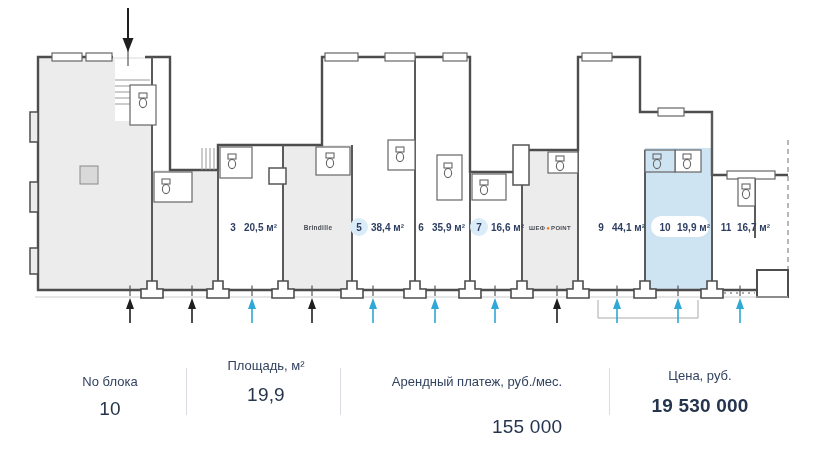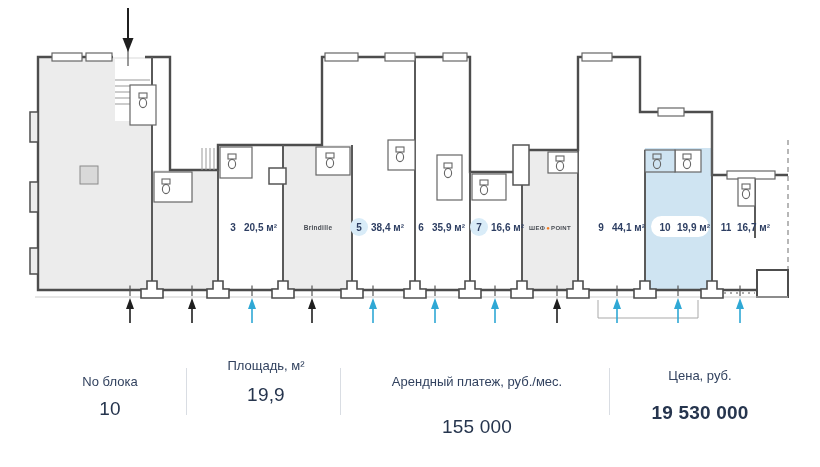--- a/index.html
+++ b/index.html
@@ -217,24 +217,24 @@
   <div class="icol" style="left:110px;">
     <div class="ilabel" style="margin-top:29px;">No блока</div>
     <div class="ivalue" style="margin-top:9px;">10</div>
   </div>
   <div class="idiv" style="left:186px;"></div>
   <div class="icol" style="left:266px;">
     <div class="ilabel" style="margin-top:13px;">Площадь, м²</div>
     <div class="ivalue" style="margin-top:11px;">19,9</div>
   </div>
   <div class="idiv" style="left:340px;"></div>
-  <div class="icol" style="left:477px;">
+  <div class="icol" style="left:477px;text-align:right;">
     <div class="ilabel" style="margin-top:29px;">Арендный платеж, руб./мес.</div>
     <div class="ivalue" style="margin-top:27px;">155 000</div>
   </div>
   <div class="idiv" style="left:609px;"></div>
   <div class="icol" style="left:700px;">
     <div class="ilabel" style="margin-top:23px;">Цена, руб.</div>
-    <div class="ivalue" style="margin-top:19px;font-weight:bold;">19 530 000</div>
+    <div class="ivalue" style="margin-top:12px;font-weight:bold;">19 530 000</div>
   </div>
 </div>
 
 </div>
 
 </body></html>

